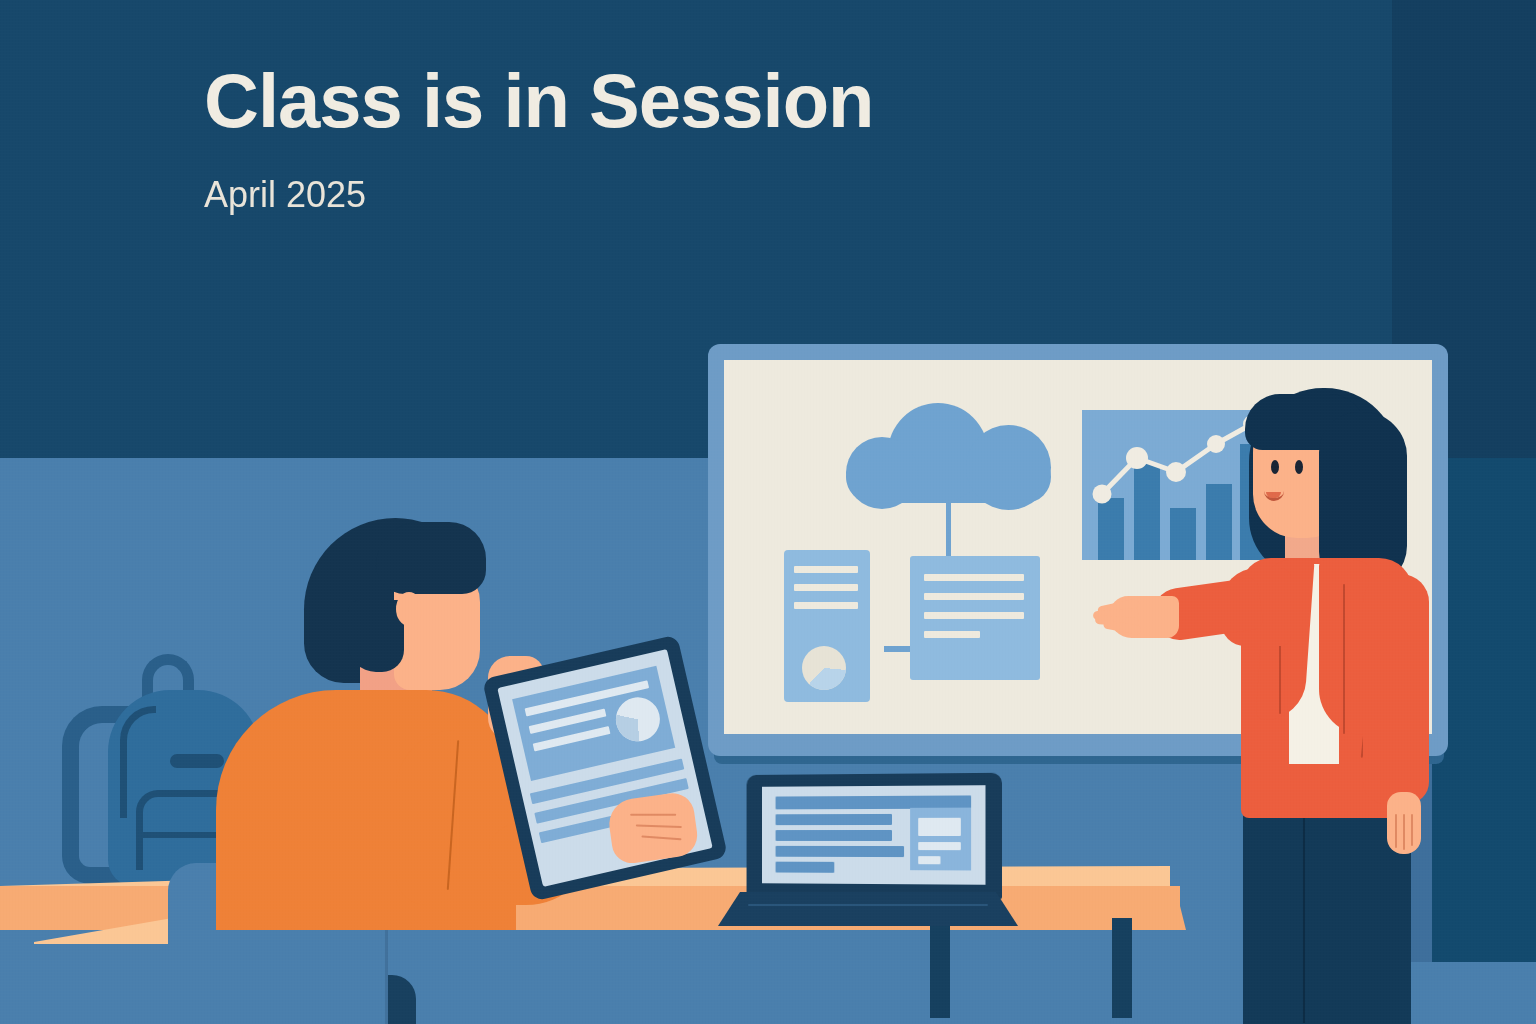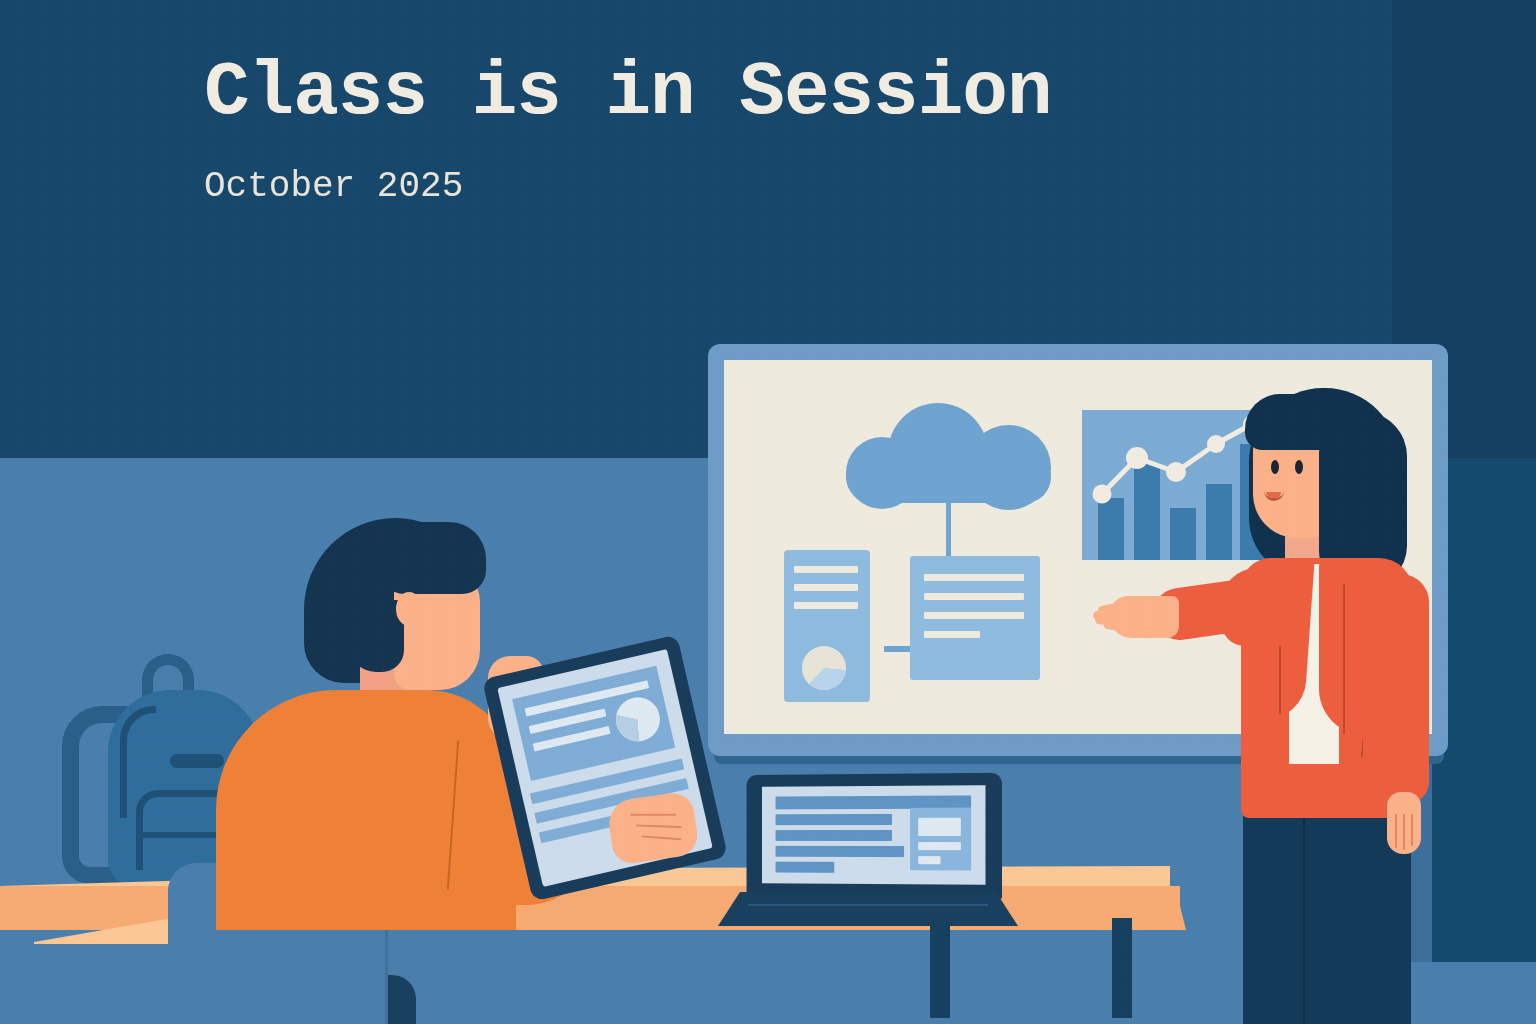--- a/index.html
+++ b/index.html
@@ -31,21 +31,21 @@
   .header-band {
     position:absolute; left:0; top:0; width:1536px; height:458px;
     background:#17486b;
   }
   .header-band-right {
     position:absolute; left:1392px; top:0; width:144px; height:458px;
     background:#143f60;
   }
 
   
-  .hdr-text { position:absolute; left:204px; top:52px; width:1120px;font-family:Liberation Mono, monospace; }
+  .hdr-text { position:absolute; left:204px; top:60px; width:1120px; }
   .title {
     font-size:76px; font-weight:bold; color:#f0ece2; letter-spacing:-1px;
     line-height:1.08; white-space:nowrap;
   }
   .subtitle {
     margin-top:24px; font-size:39px; color:#eee9df; line-height:1.42;
     font-weight:400; max-width:1030px;
   }
   .datetext { margin-top:32px; font-size:36px; color:#e9e4d9; font-weight:400; }
 
@@ -390,21 +390,21 @@
 
   <div class="band-wall"></div>
   <div class="wall-shadow-mid"></div>
   <div class="wall-shadow-right"></div>
   <div class="floor"></div>
 
   <div class="header-band"></div>
   <div class="header-band-right"></div>
   <div class="hdr-text">
     <div class="title">Class is in Session</div>
-    <div class="datetext">October 2025</div>
+    <div class="datetext">April 2025</div>
   </div>
 
   <div class="wb-ledge"></div>
   <div class="wb-frame">
     <div class="wb-surface">
 
       <div class="cloud">
         <div class="base"></div>
         <div class="lobe" style="left:42px;  top:0px;   width:100px; height:100px;"></div>
         <div class="lobe" style="left:0px;   top:34px;  width:72px;  height:72px;"></div>

